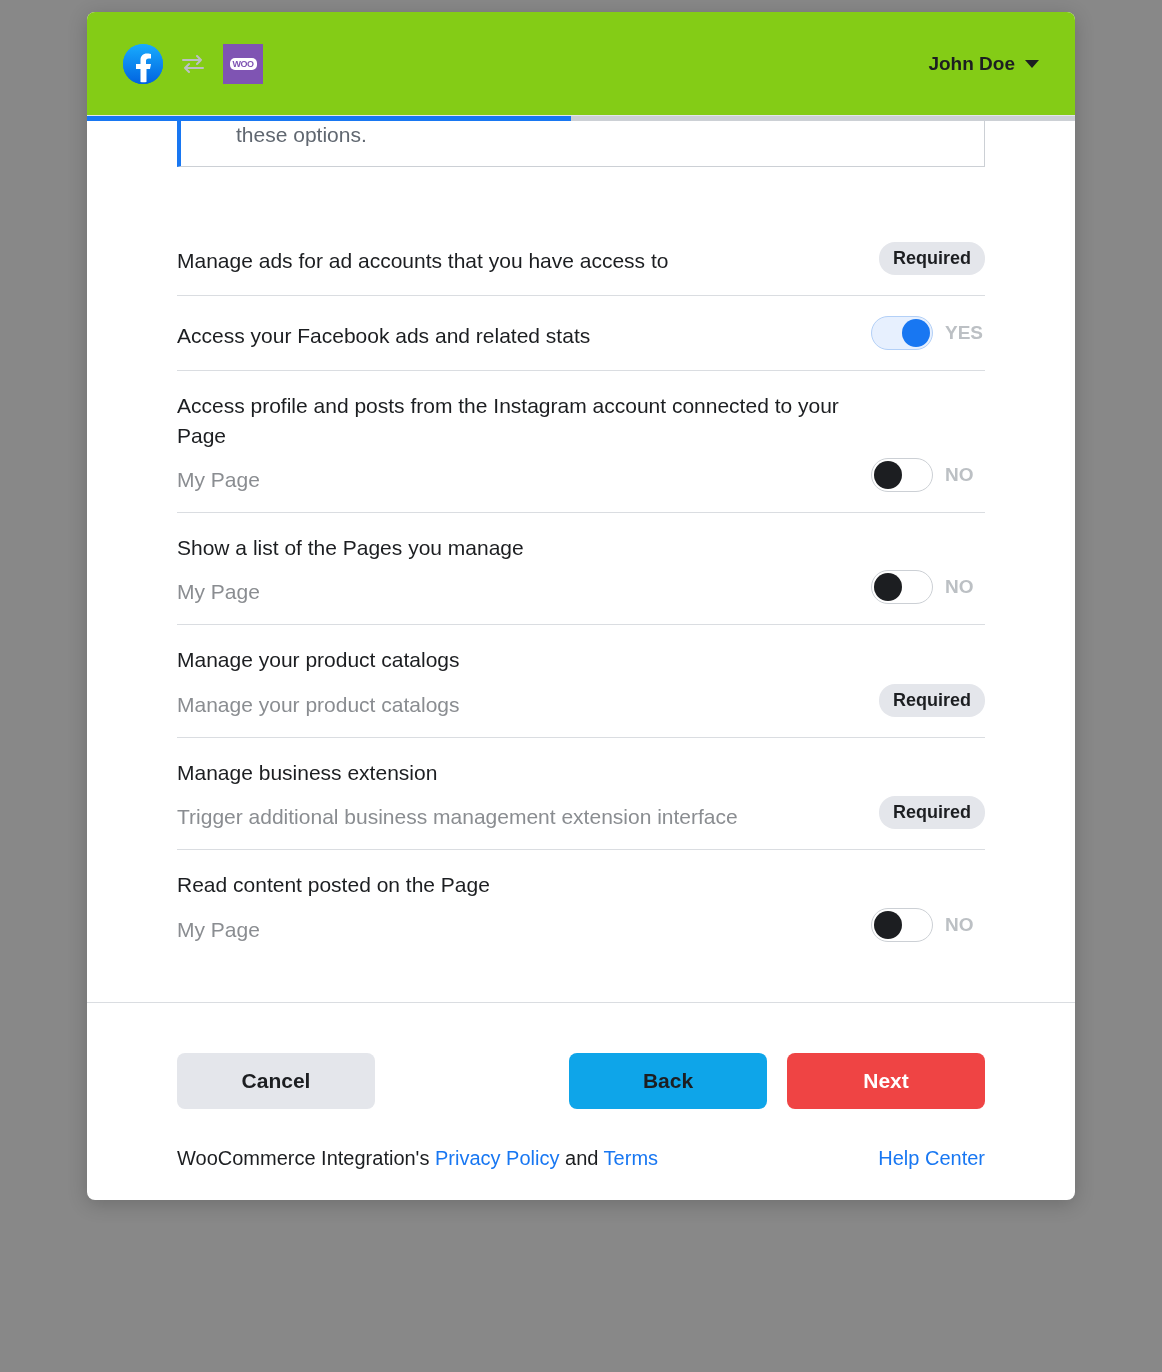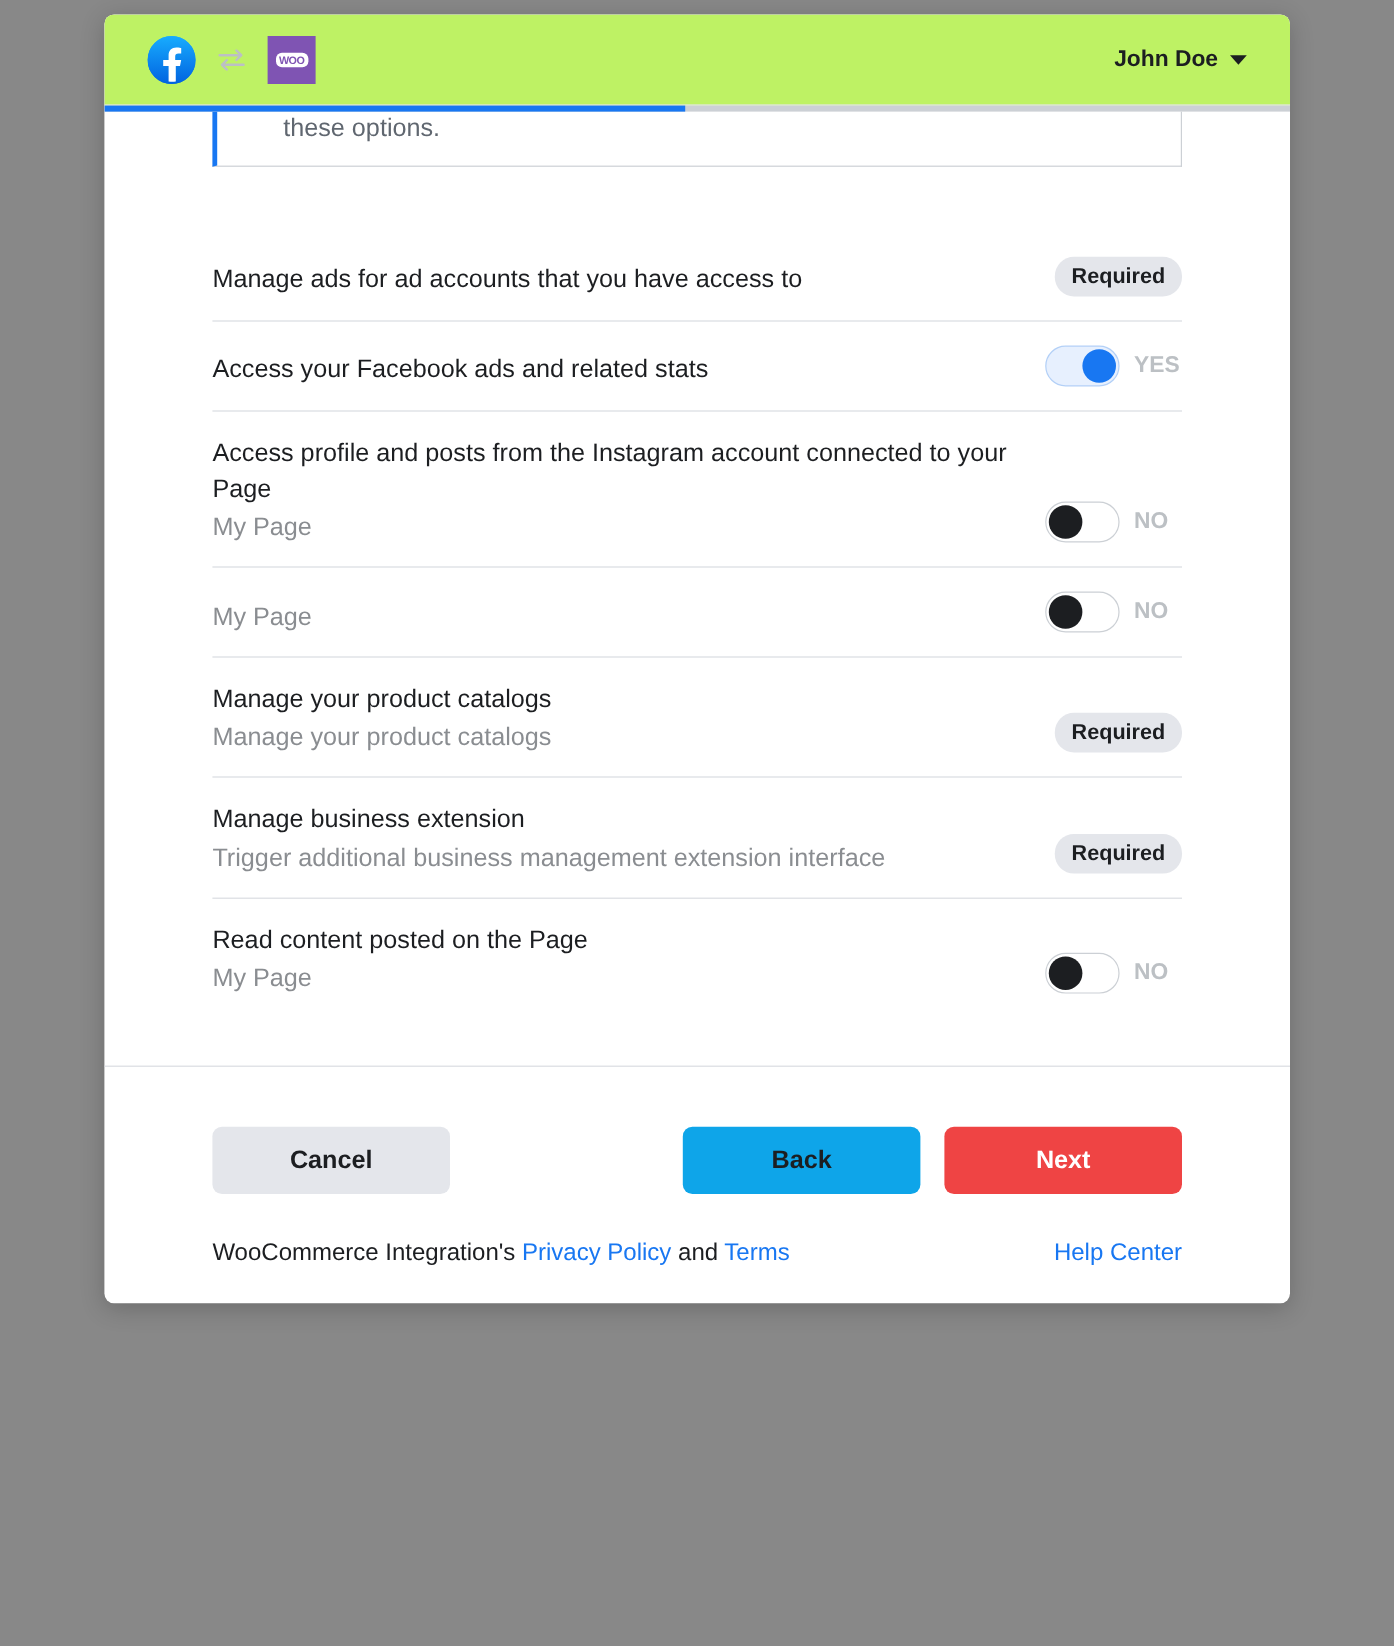--- a/index.html
+++ b/index.html
@@ -17,22 +17,22 @@
       padding: 12px;
     }
     .window {
       width: 988px;
       background: #fff;
       border-radius: 8px;
       overflow: hidden;
       box-shadow: 0 4px 20px rgba(0,0,0,0.2);
     }
     .header {
-      background: #bef264;
-      height: 76px;
+      background: #84cc16;
+      height: 104px;
       display: flex;
       align-items: center;
       justify-content: space-between;
       padding: 0 36px;
       border-bottom: 1px solid #e4e6eb;
     }
     .header-left {
       display: flex;
       align-items: center;
       gap: 18px;
@@ -134,21 +134,21 @@
       flex: 1;
     }
     .perm-title {
       font-size: 21px;
       color: #1c1e21;
       line-height: 1.4;
     }
     .perm-sub {
       font-size: 21px;
       color: #8a8d91;
-      margin-top: 6px;
+      margin-top: 18px;
     }
     .perm-control {
       display: flex;
       align-items: center;
       gap: 12px;
       flex-shrink: 0;
     }
     .badge {
       background: #e4e6eb;
       color: #1c1e21;
@@ -318,20 +318,21 @@
           </div>
           <div class="perm-control">
             <div class="toggle off">
               <div class="knob"></div>
             </div>
             <span class="toggle-label">NO</span>
           </div>
         </div>
         <div class="perm-row">
           <div class="perm-text">
+            <div class="perm-title">Show a list of the Pages you manage</div>
             <div class="perm-sub">My Page</div>
           </div>
           <div class="perm-control">
             <div class="toggle off">
               <div class="knob"></div>
             </div>
             <span class="toggle-label">NO</span>
           </div>
         </div>
         <div class="perm-row">

